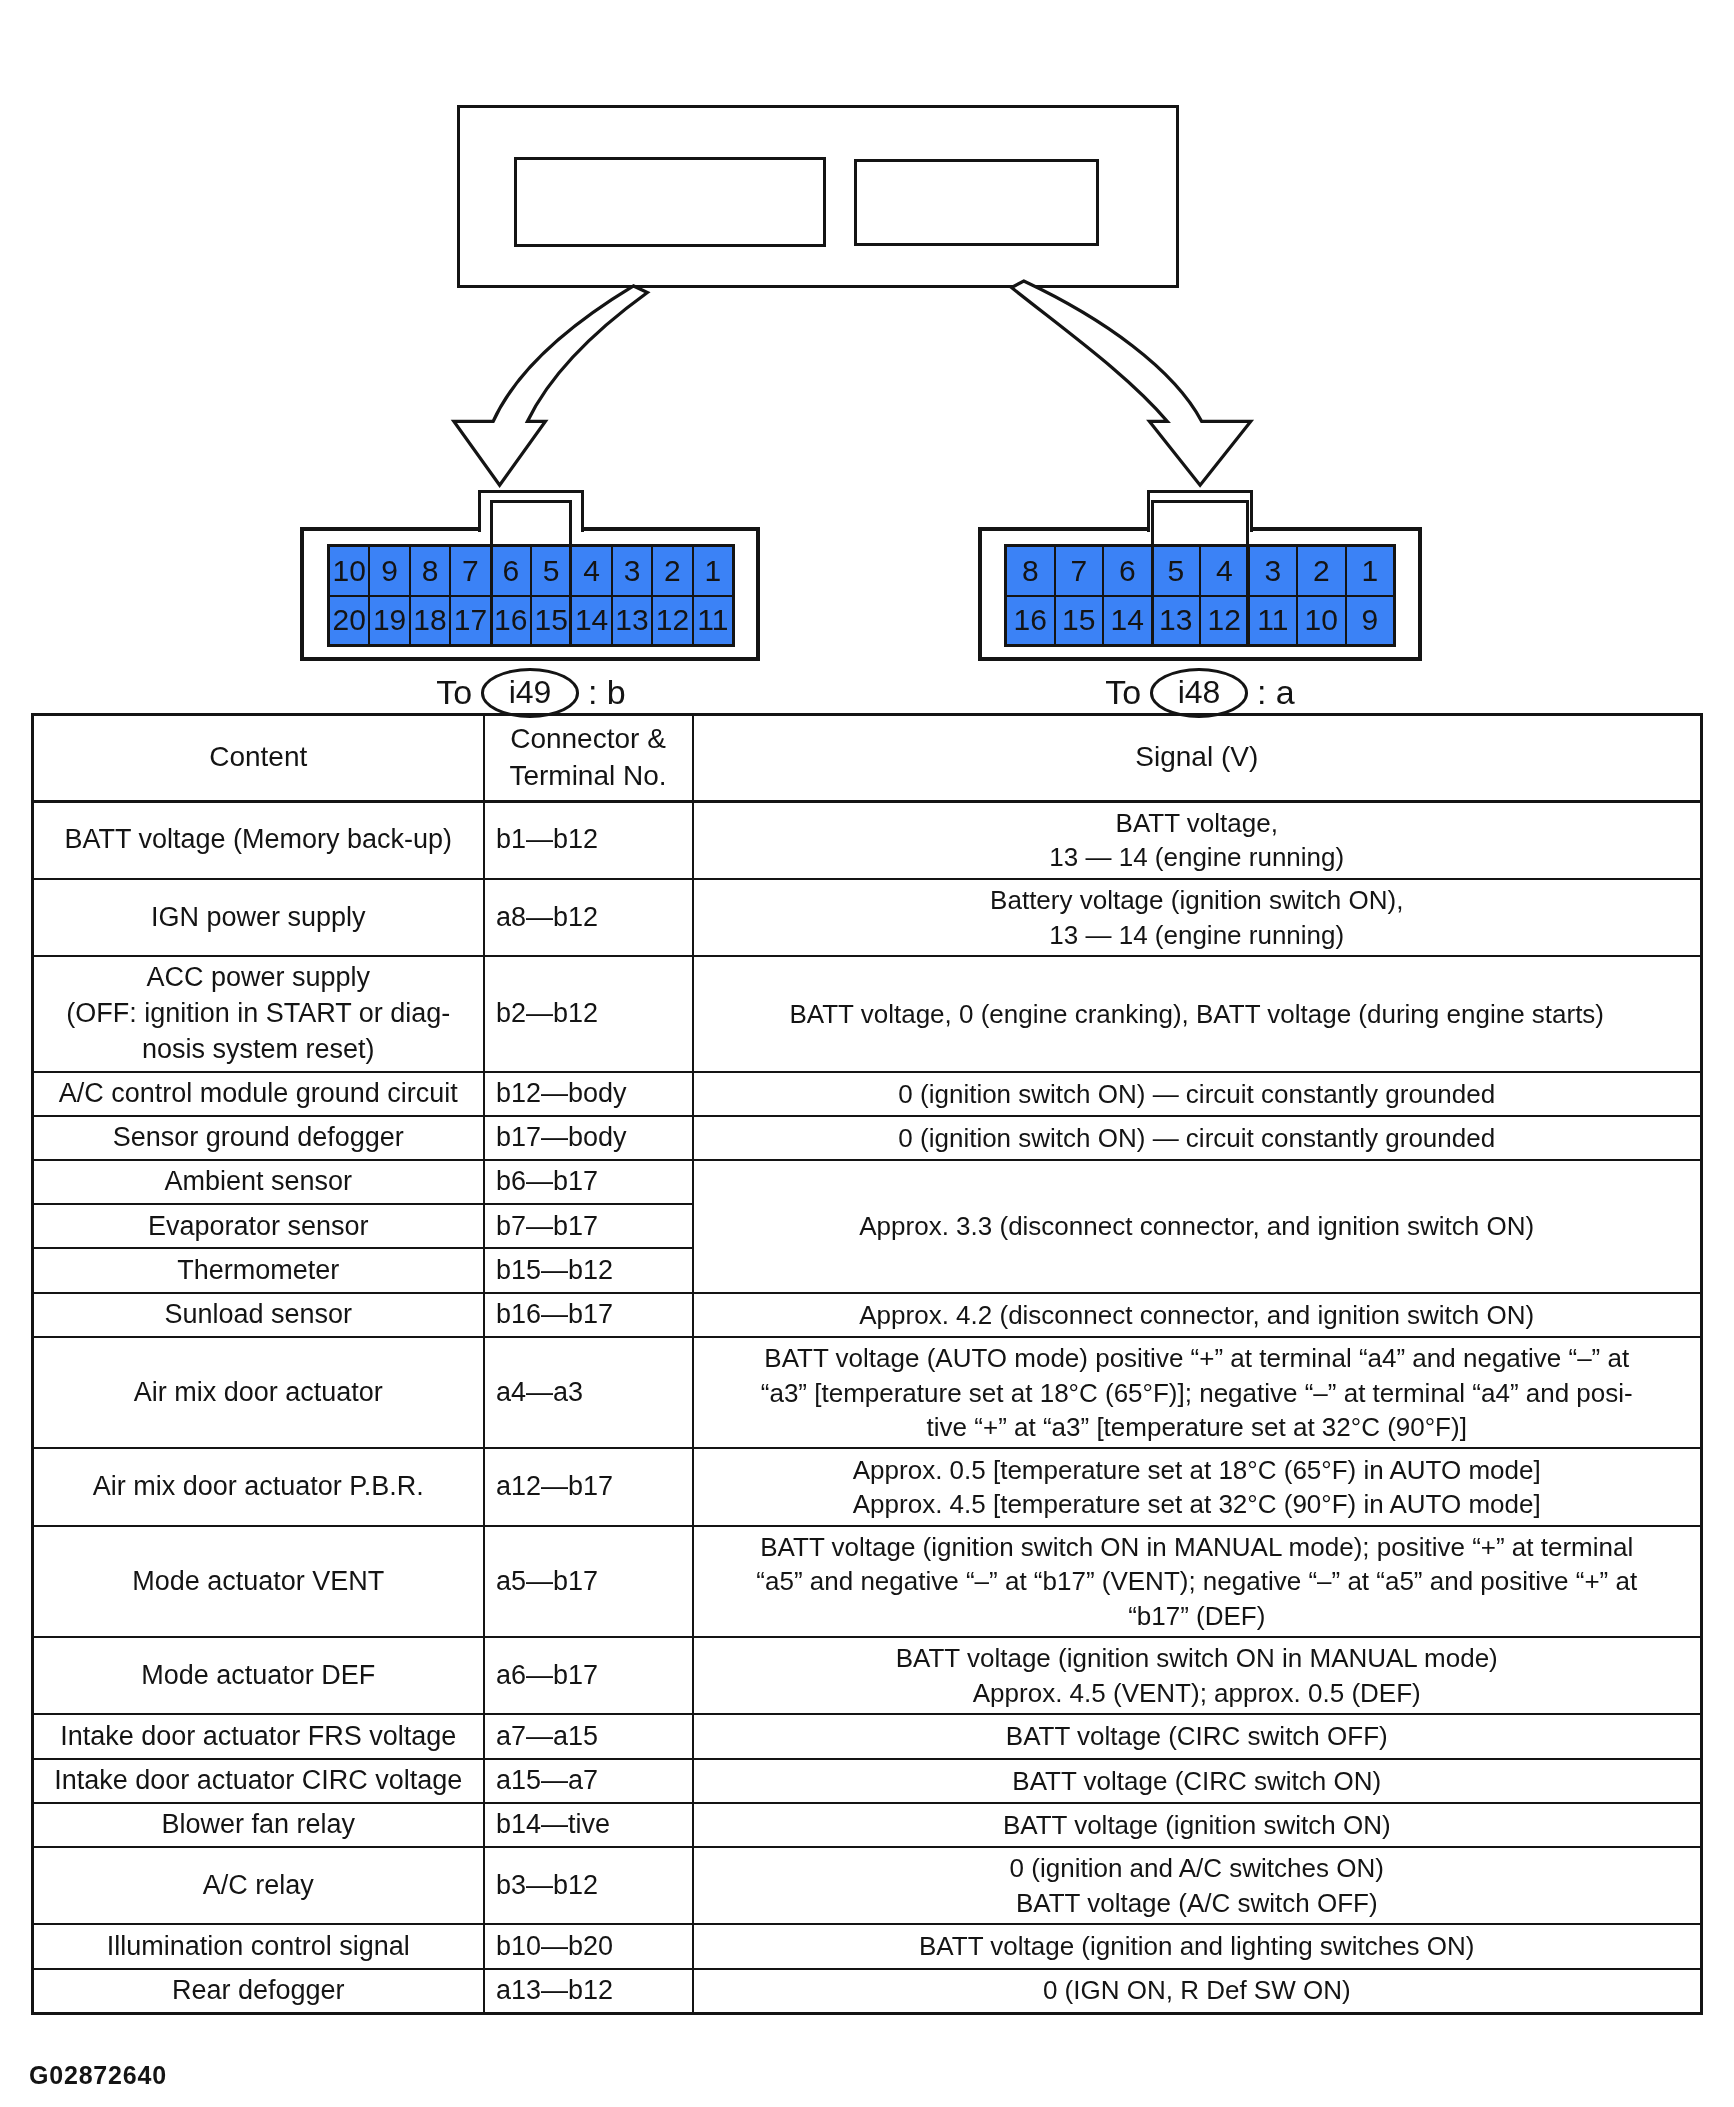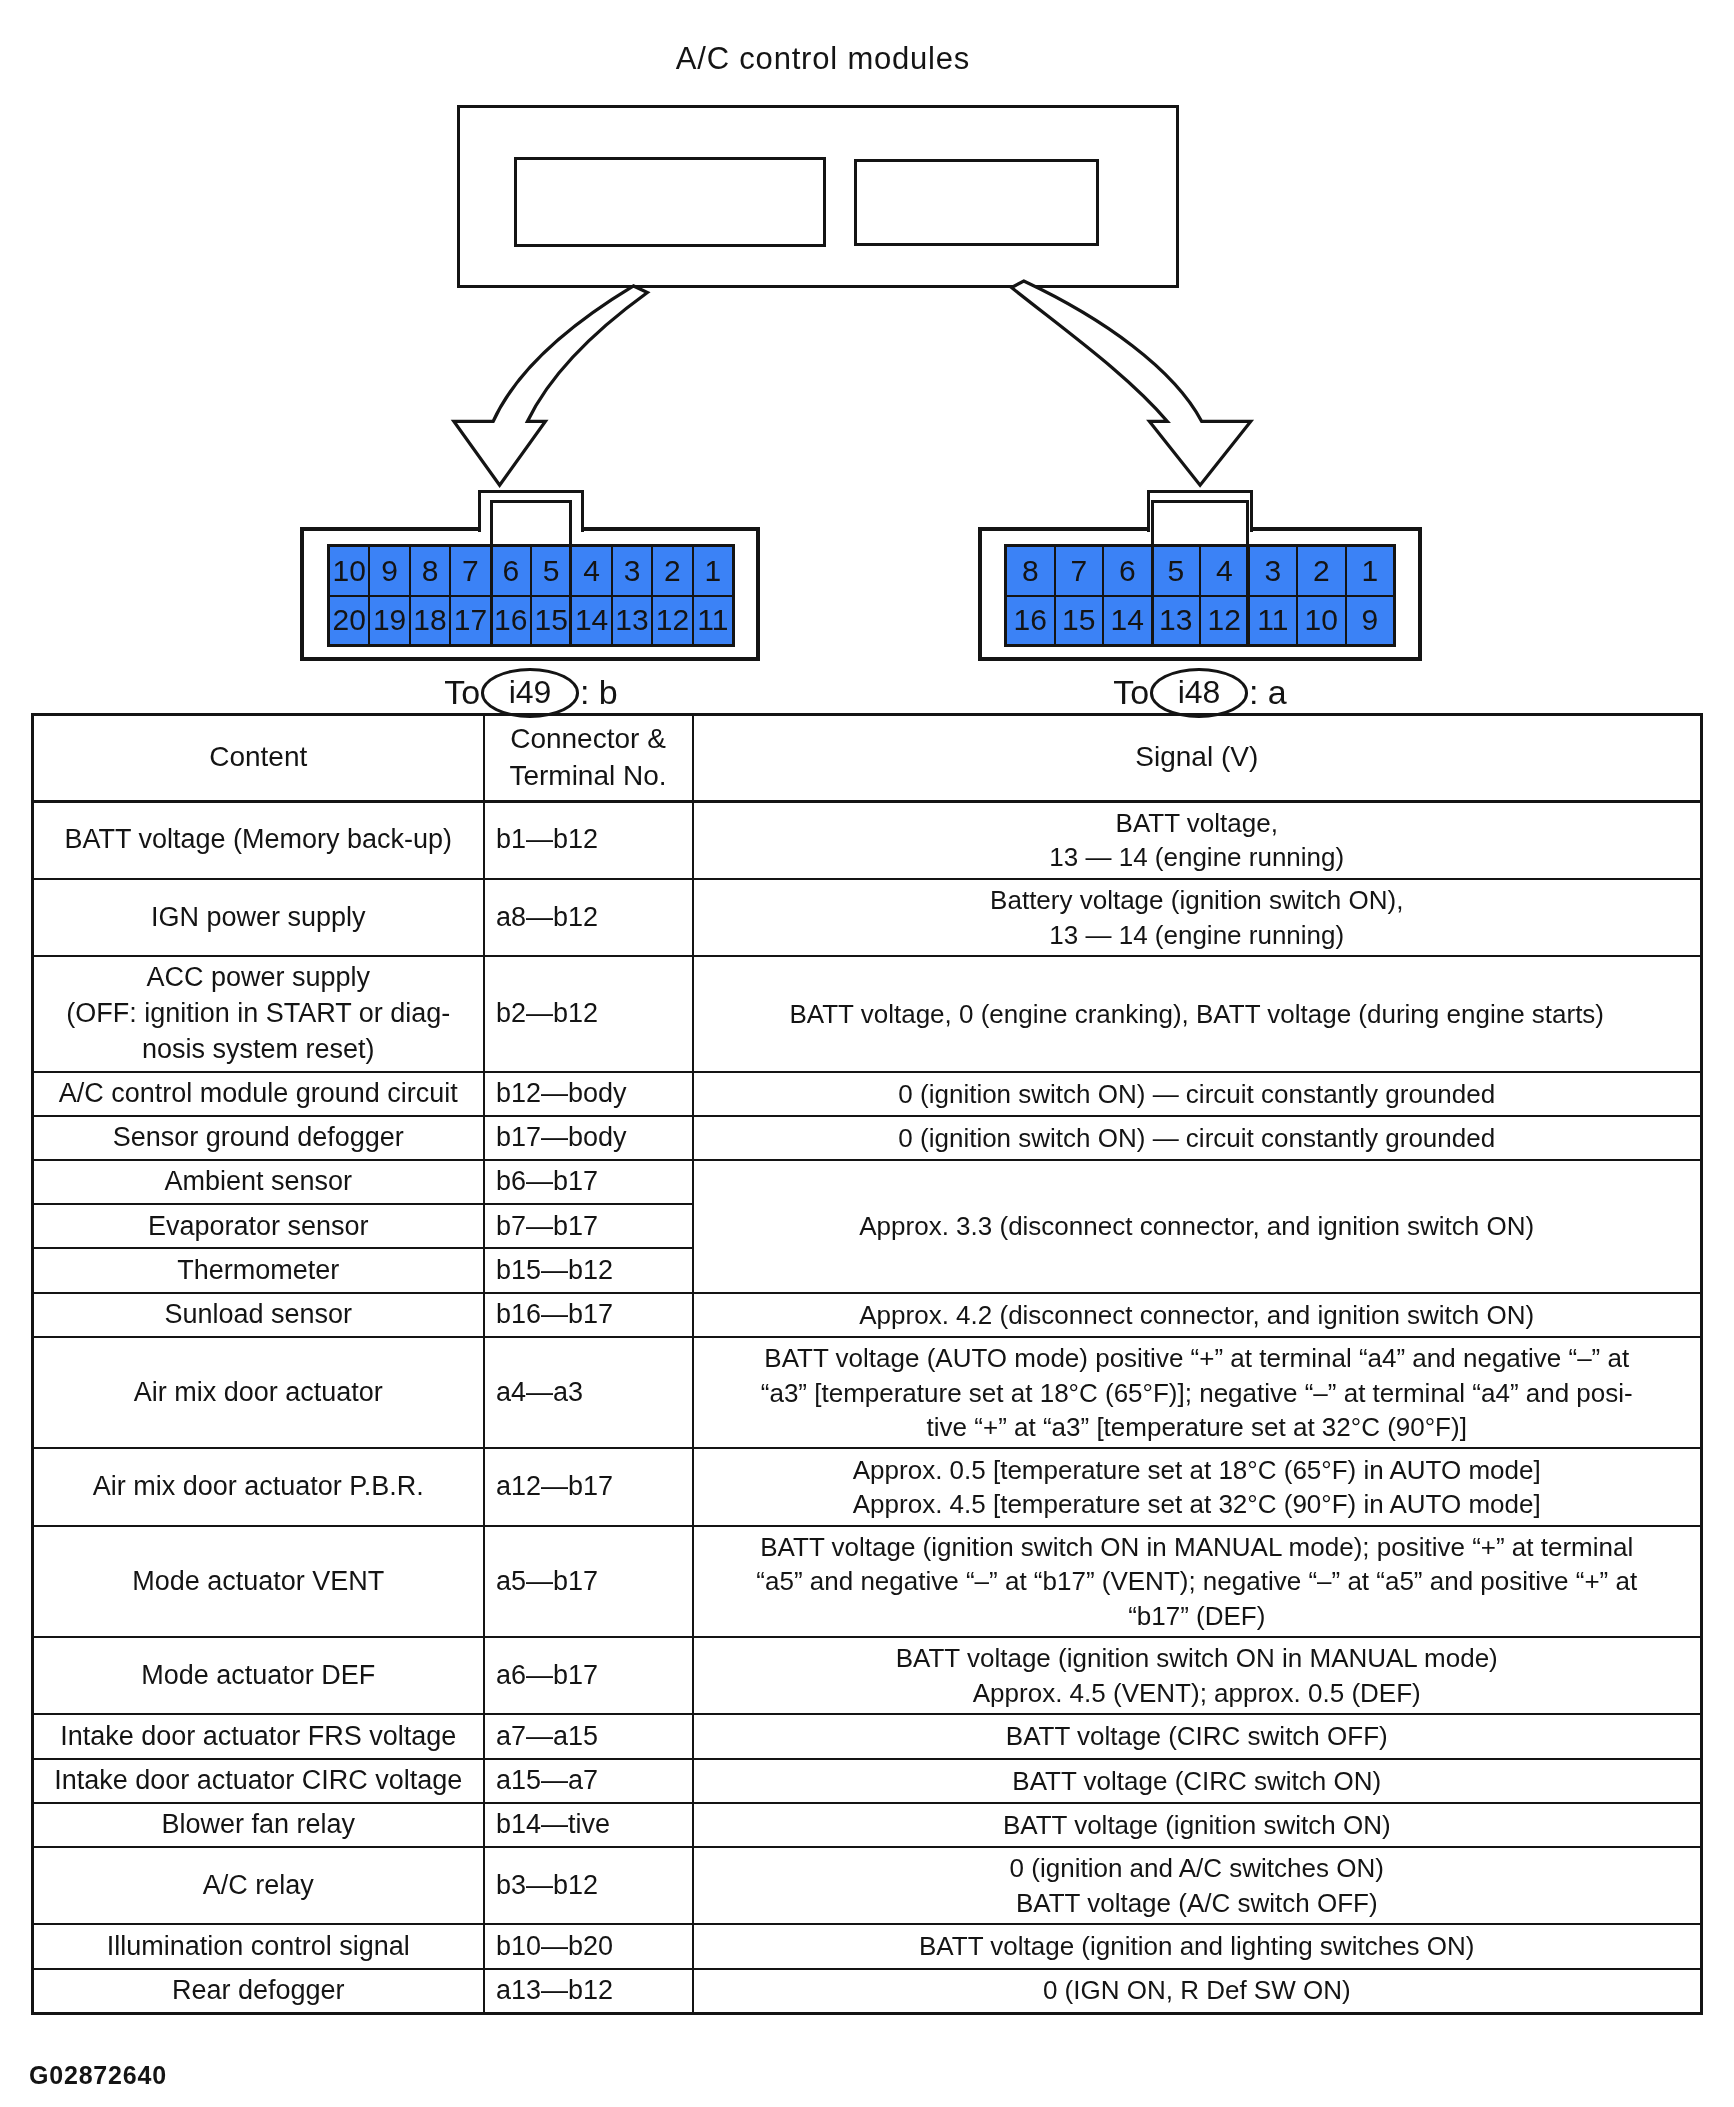--- a/index.html
+++ b/index.html
@@ -28,21 +28,21 @@
   .tab { position:absolute; border:3.3px solid #141414; border-bottom:none; background:#fff; z-index:2; }
   .tab-left  { left:478px;  top:490px; width:106px; height:42px; }
   .tab-right { left:1147px; top:490px; width:106px; height:42px; }
   .pins { position:absolute; display:grid; border:2.4px solid #141414; background:#3b82f6; z-index:3; }
   .pins-left  { left:327px;  top:544px; width:408px; height:103px; grid-template-columns:repeat(10,1fr); grid-template-rows:1fr 1fr; }
   .pins-right { left:1004px; top:544px; width:392px; height:103px; grid-template-columns:repeat(8,1fr);  grid-template-rows:1fr 1fr; }
   .pins > div { border:1.6px solid #141414; display:flex; align-items:center; justify-content:center; font-size:30px; }
   .key { position:absolute; border:3.3px solid #141414; background:transparent; z-index:4; }
   .key-left  { left:490px;  top:500px; width:82px; height:147px; }
   .key-right { left:1151px; top:500px; width:98px; height:147px; }
-  .conn-label { position:absolute; display:flex; align-items:center; justify-content:center; gap:1px; font-size:34px; z-index:5; }
+  .conn-label { position:absolute; display:flex; align-items:center; justify-content:center; gap:9px; font-size:34px; z-index:5; }
   .conn-label .ellipse { border:3.3px solid #141414; border-radius:50%; padding:3.3px 24.5px; font-size:32px; }
   .label-left  { left:327px;  top:668px; width:408px; }
   .label-right { left:1004px; top:668px; width:392px; }
   
   .data-table {
     position:absolute; left:31px; top:713px; width:1672px;
     border-collapse:collapse; border:3.3px solid #141414;
     font-size:27px; line-height:1.32; table-layout:fixed;
   }
   .data-table th, .data-table td {
@@ -55,21 +55,20 @@
   td.c-signal  { text-align:center; white-space:pre-line; font-size:26px; padding:3.3px 9.8px; }
   col.col-content { width:451px; }
   col.col-term    { width:209px; }
   .figure-id { position:absolute; left:29px; top:2061px; font-size:25px; font-weight:bold; letter-spacing:0.8px; }
 </style>
 </head>
 <body>
 
 <div class="page">
 
-  <div class="fig-title">A/C control modules</div>
 
   <div class="module-box">
     <div class="module-window-a"></div>
     <div class="module-window-b"></div>
   </div>
 
   <svg class="arrows" viewBox="0 0 2124 890" xmlns="http://www.w3.org/2000/svg">
     <path d="M 793 358 C 724 408 672 462 646 516 L 668 516 L 612 594 L 556 516 L 604 516 C 634 450 700 396 776 350 Z"></path>
     <path d="M 1239 352 C 1312 410 1382 460 1430 516 L 1408 516 L 1470 594 L 1532 516 L 1472 516 C 1438 452 1352 390 1254 344 Z"></path>
   </svg>

